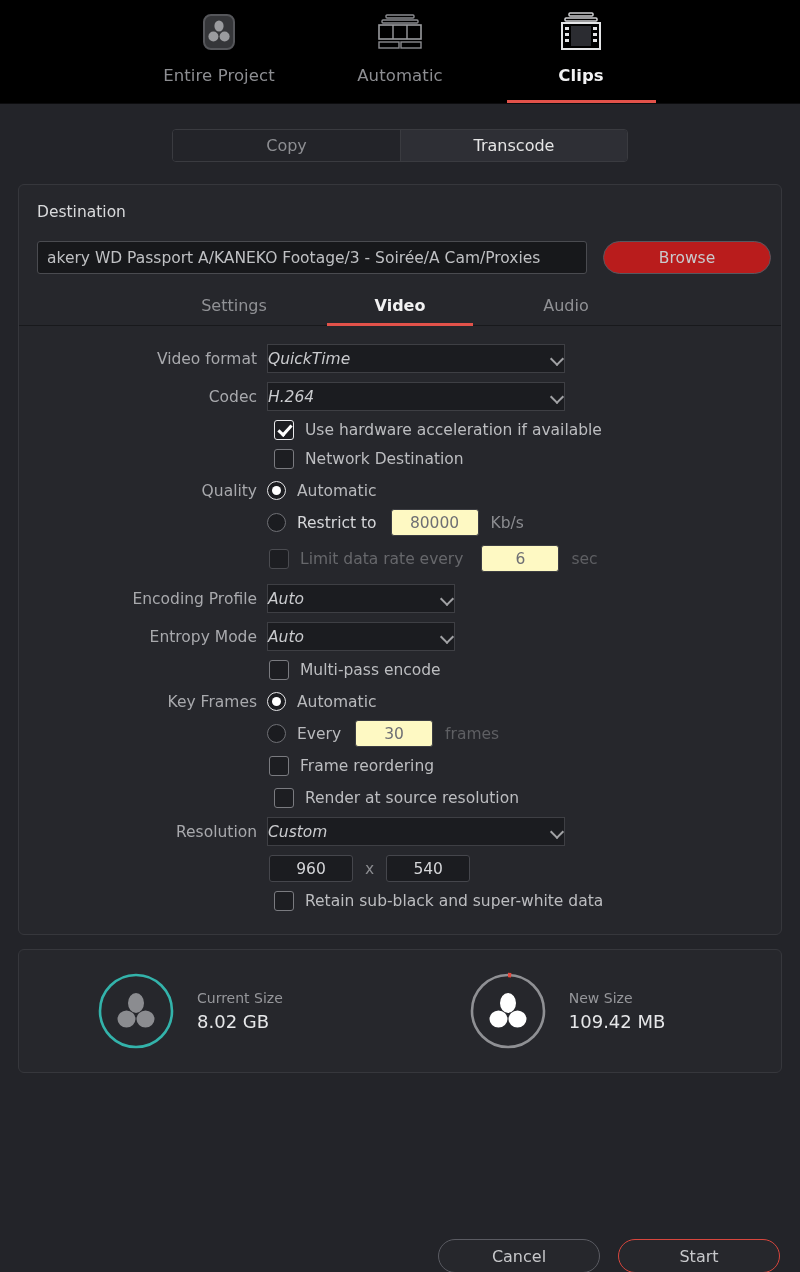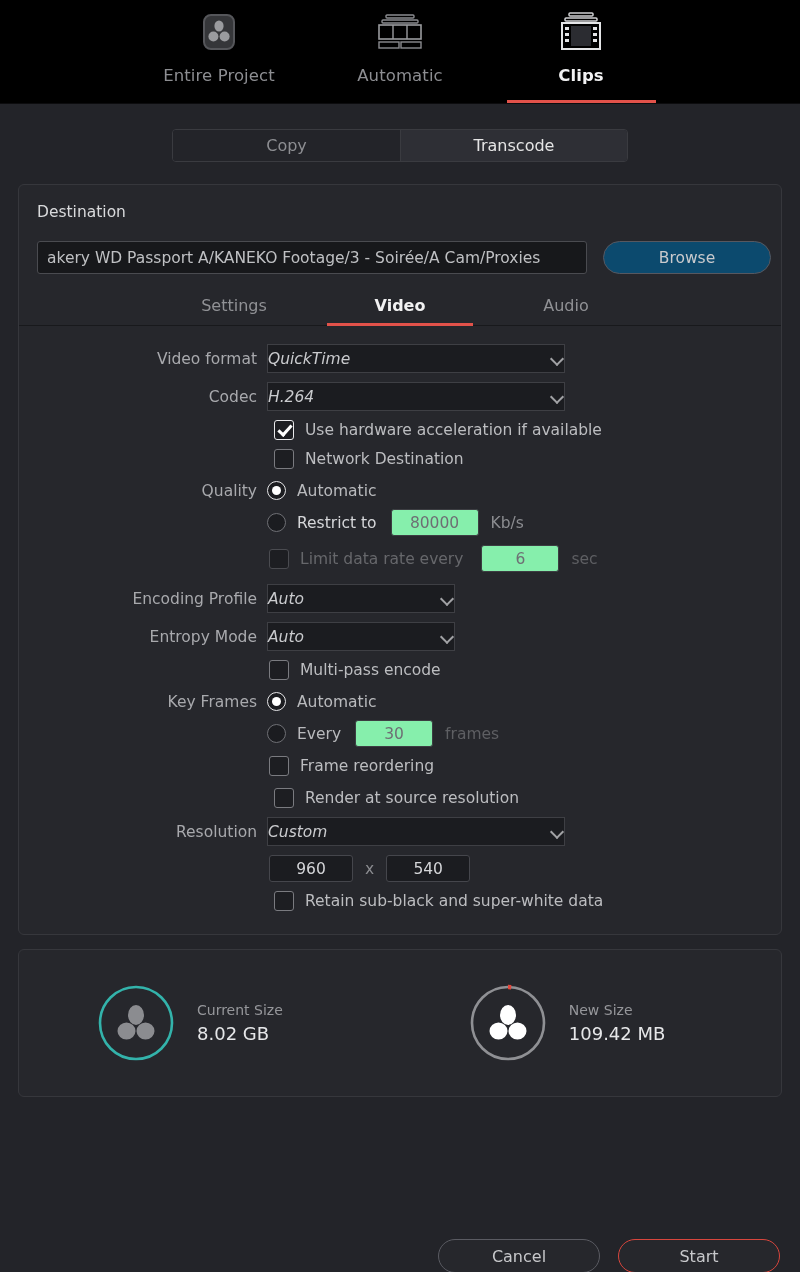--- a/index.html
+++ b/index.html
@@ -91,21 +91,21 @@
     color: #bfc0c3;
     white-space: nowrap;
     overflow: hidden;
     cursor: text;
   }
   .browse-btn {
     flex: 0 0 168px;
     height: 33px;
     border: 1px solid #575860;
     border-radius: 17px;
-    background: #0c4a6e;
+    background: #b91c1c;
     display: flex; align-items: center; justify-content: center;
     font-size: 15.5px; color: #c9cacd;
     cursor: pointer;
   }
 
   
   .subtabs {
     display: flex;
     justify-content: center;
     gap: 0;
@@ -203,21 +203,21 @@
     content:"";
     position:absolute; left:4px; top:4px;
     width: 9px; height: 9px; border-radius:50%;
     background: #fff;
   }
   .radtext { font-size: 15.5px; color: #b9babd; margin-left: 11px; }
   .radtext.strong { color: #d6d7da; }
 
   .numfield {
     height: 27px;
-    background: #86efac;
+    background: #fef9c3;
     border: 1px solid #3c3d42;
     border-radius: 3px;
     display:flex; align-items:center; justify-content:center;
     font-size: 15.5px;
     color: #6e6f74;
     cursor: text;
   }
   .numfield.active { color: #d4d5d8; background:#1b1c20; border-color:#45464c; }
   .nf-80 { width: 88px; }
   .nf-small { width: 78px; }
@@ -228,21 +228,21 @@
   .indent-248 { margin-left: 248px; }
   .indent-255 { margin-left: 255px; }
   .indent-250 { margin-left: 250px; }
 
   
   .summary {
     margin: 14px 18px 0 18px;
     border: 1px solid #36373c;
     border-radius: 6px;
     background: #26272c;
-    height: 148px;
+    height: 124px;
     display: flex;
     align-items: center;
   }
   .sizeblock { display:flex; align-items:center; }
   .sizeblock.first { margin-left: 78px; }
   .sizeblock.second { margin-left: 186px; }
   .ring { width: 78px; height: 78px; position: relative; }
   .ring svg { display:block; }
   .resolve-logo { position:absolute; left:0; top:0; width:78px; height:78px; }
   .sizetext { margin-left: 22px; }

